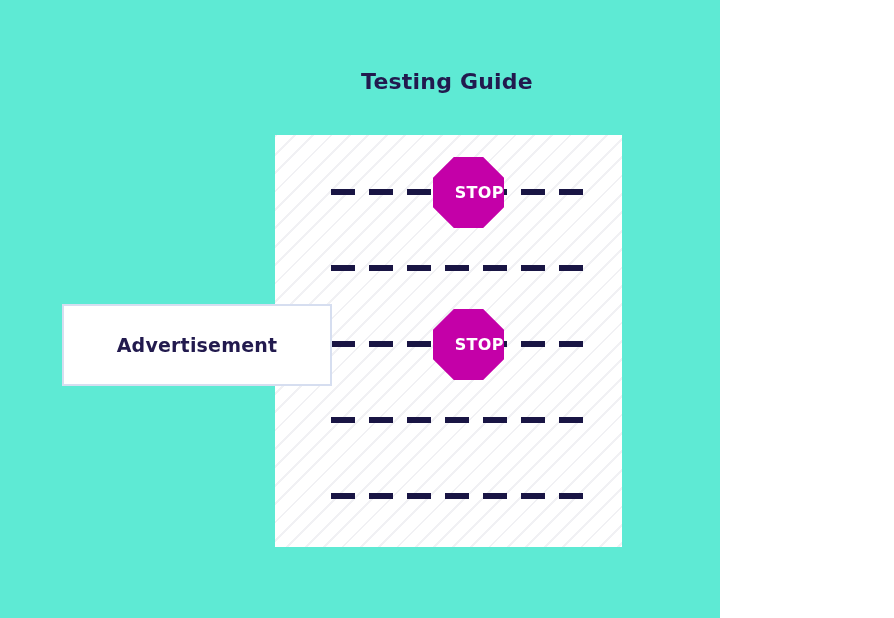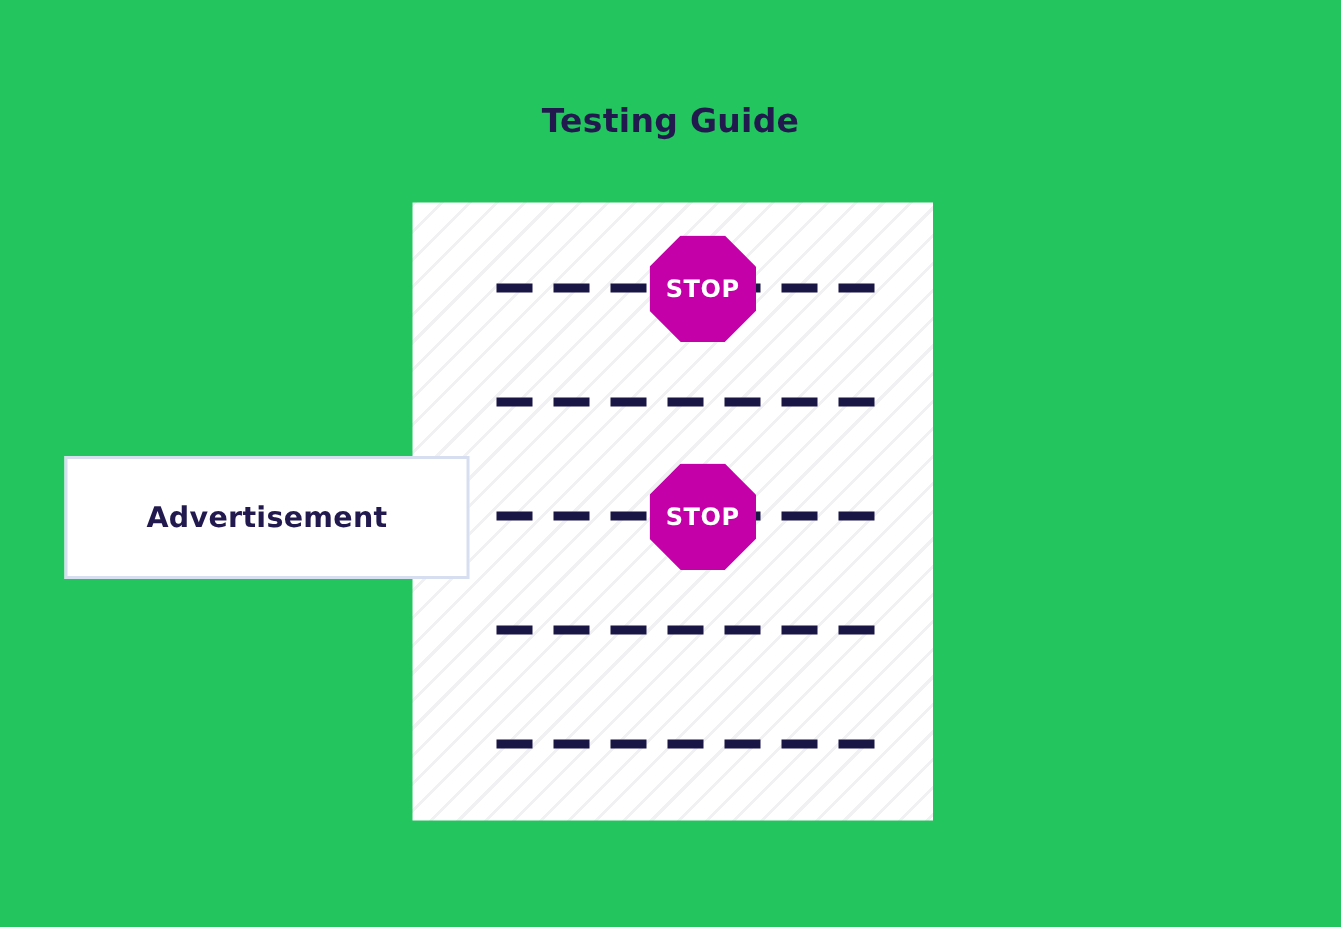--- a/index.html
+++ b/index.html
@@ -6,23 +6,23 @@
   html, body {
     margin: 0;
     padding: 0;
     background: #ffffff;
   }
   body {
     font-family: "DejaVu Sans", "Liberation Sans", sans-serif;
   }
   #canvas {
     position: relative;
-    width: 894px;
+    width: 720px;
     height: 618px;
-    background: #22c55e;
+    background: #5eead4;
     overflow: hidden;
   }
 
   
   #diagram-title {
     position: absolute;
     left: 0;
     top: 66px;
     width: 894px;
     text-align: center;
@@ -70,21 +70,21 @@
     position: absolute;
     width: 71px;
     height: 71px;
     background: #c400a8;
     -webkit-clip-path: polygon(29.3% 0%, 70.7% 0%, 100% 29.3%, 100% 70.7%,
                                70.7% 100%, 29.3% 100%, 0% 70.7%, 0% 29.3%);
     clip-path: polygon(29.3% 0%, 70.7% 0%, 100% 29.3%, 100% 70.7%,
                        70.7% 100%, 29.3% 100%, 0% 70.7%, 0% 29.3%);
     display: flex;
     align-items: center;
-    justify-content: center;
+    justify-content: flex-end;
   }
   .stop-label {
     color: #ffffff;
     font-size: 16px;
     font-weight: bold;
     letter-spacing: 0.4px;
     line-height: 1;
     white-space: nowrap;
   }
 
@@ -94,21 +94,21 @@
     box-sizing: border-box;
     width: 270px;
     height: 82px;
     top: 304px;
     background: #ffffff;
     border: 2px solid #d6def0;
     display: flex;
     align-items: center;
     justify-content: center;
   }
-  #box-advertisement { left: 43px; }
+  #box-advertisement { left: 62px; }
   #box-offer { left: 564px; }
   .side-box-label {
     font-size: 19px;
     font-weight: bold;
     color: #221a4e;
     letter-spacing: 0.2px;
     white-space: nowrap;
   }
 </style>
 </head>

